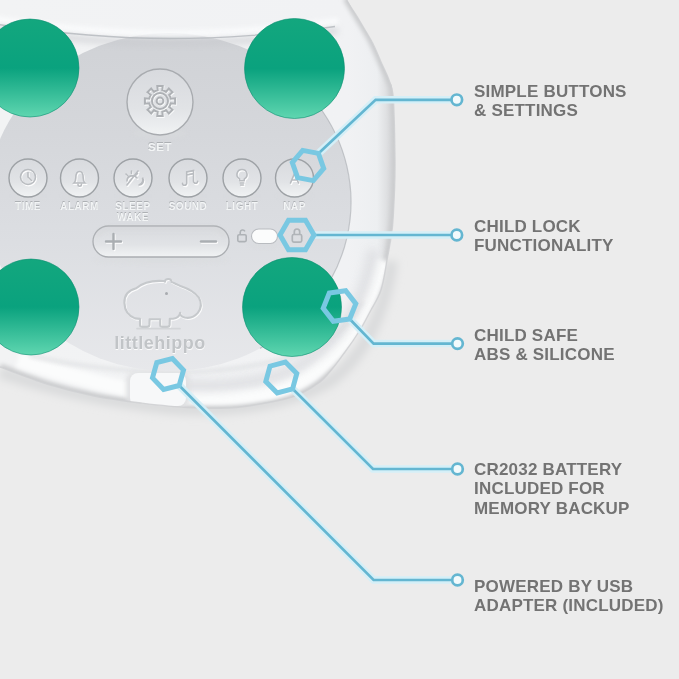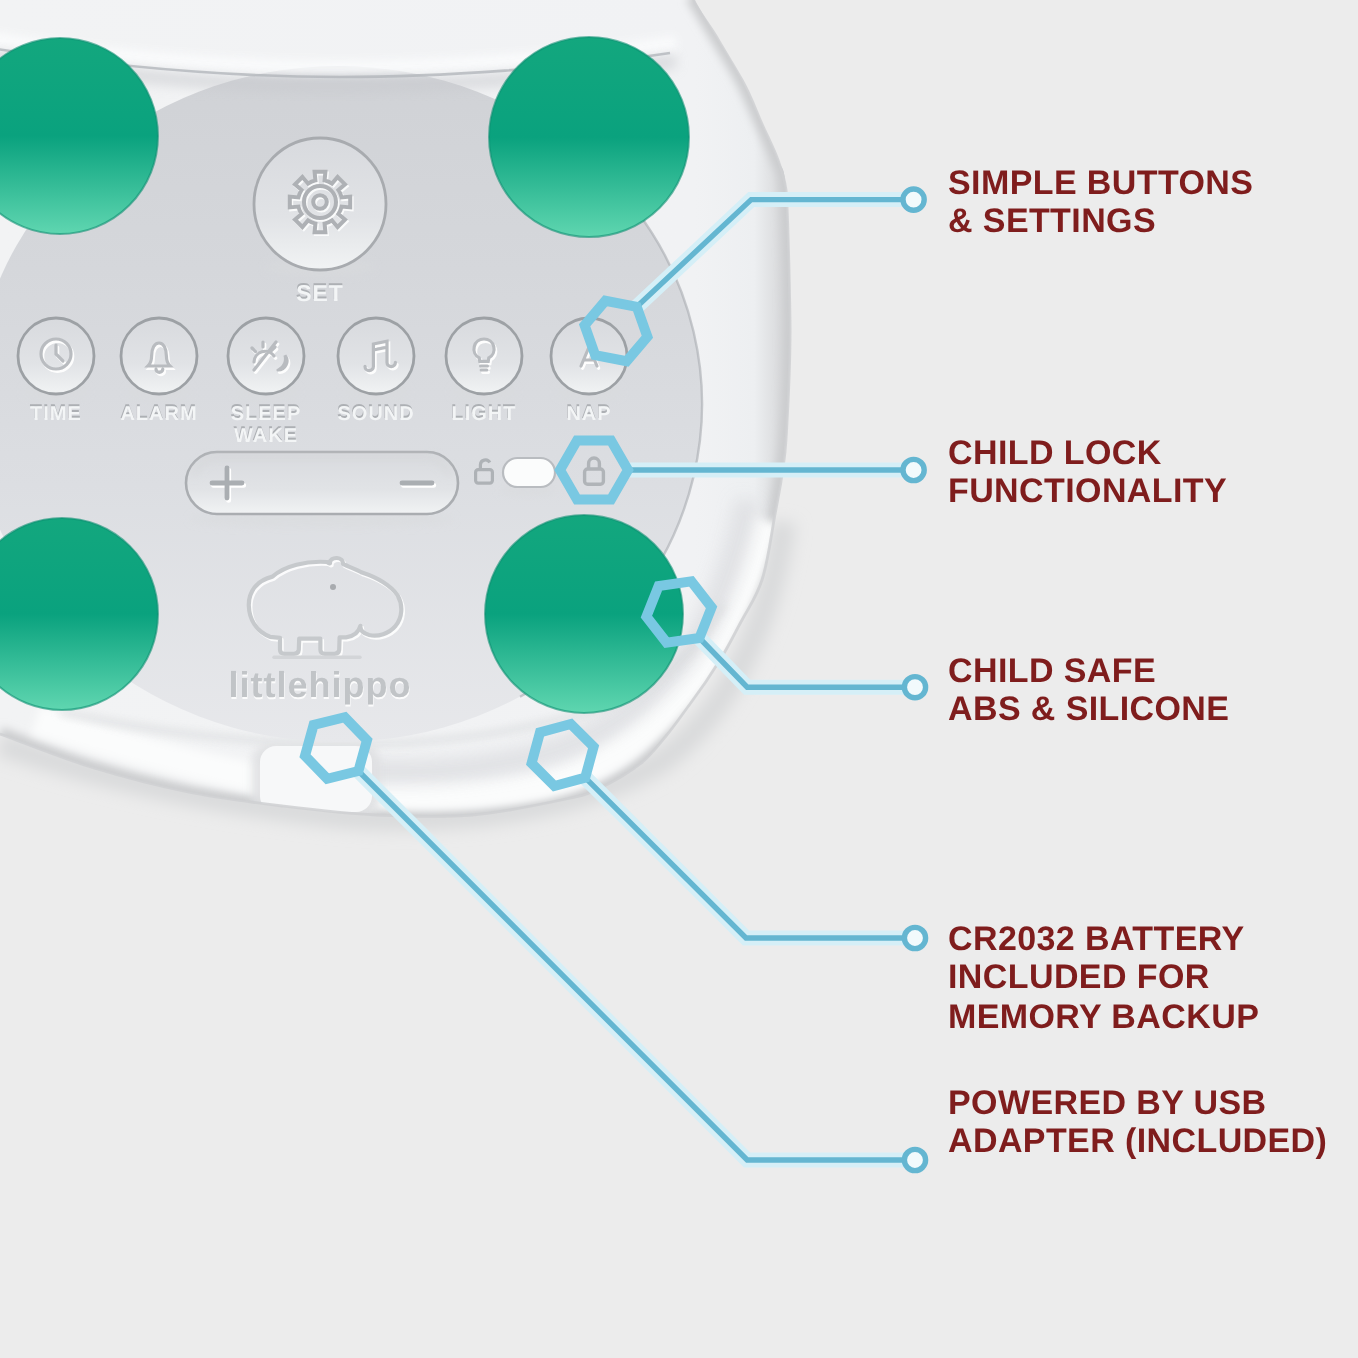--- a/index.html
+++ b/index.html
@@ -1,17 +1,17 @@
 <!DOCTYPE html>
 <html><head>
 <meta charset="utf-8">
 <style>
 html,body{margin:0;padding:0;width:679px;height:679px;overflow:hidden;background:#ececec;}
 body{font-family:"Liberation Sans",sans-serif;position:relative;}
-.lbl{position:absolute;left:474px;font-size:17px;font-weight:700;color:#7f1d1d;letter-spacing:0.2px;line-height:19.3px;white-space:nowrap;}
+.lbl{position:absolute;left:474px;font-size:17px;font-weight:700;color:#737373;letter-spacing:0.2px;line-height:19.3px;white-space:nowrap;}
 </style>
 </head>
 <body>
 <svg width="679" height="679" viewBox="0 0 679 679" style="position:absolute;left:0;top:0">
 <defs>
 <linearGradient id="faceG" x1="0" y1="0" x2="0" y2="1">
 <stop offset="0" stop-color="#d0d2d6"></stop>
 <stop offset="0.3" stop-color="#d5d7db"></stop>
 <stop offset="0.62" stop-color="#dcdee2"></stop>
 <stop offset="1" stop-color="#e7e8eb"></stop>
@@ -213,13 +213,13 @@
 <polygon points="349.7,319.0 333.3,321.3 323.2,308.3 329.3,293.0 345.7,290.7 355.8,303.7"></polygon>
 <polygon points="179.2,385.5 163.6,389.4 152.5,377.9 156.8,362.5 172.4,358.6 183.5,370.1"></polygon>
 <polygon points="292.6,388.8 277.2,393.0 265.8,381.6 270.0,366.2 285.4,362.0 296.8,373.4"></polygon>
 </g>
 </svg>
 
 <div class="lbl" style="top:81.6px">SIMPLE BUTTONS<br>&amp; SETTINGS</div>
 <div class="lbl" style="top:217px">CHILD LOCK<br>FUNCTIONALITY</div>
 <div class="lbl" style="top:325.8px">CHILD SAFE<br>ABS &amp; SILICONE</div>
 <div class="lbl" style="top:460px">CR2032 BATTERY<br>INCLUDED FOR<br>MEMORY BACKUP</div>
-<div class="lbl" style="top:542px">POWERED BY USB<br>ADAPTER (INCLUDED)</div>
+<div class="lbl" style="top:577px">POWERED BY USB<br>ADAPTER (INCLUDED)</div>
 
 </body></html>

